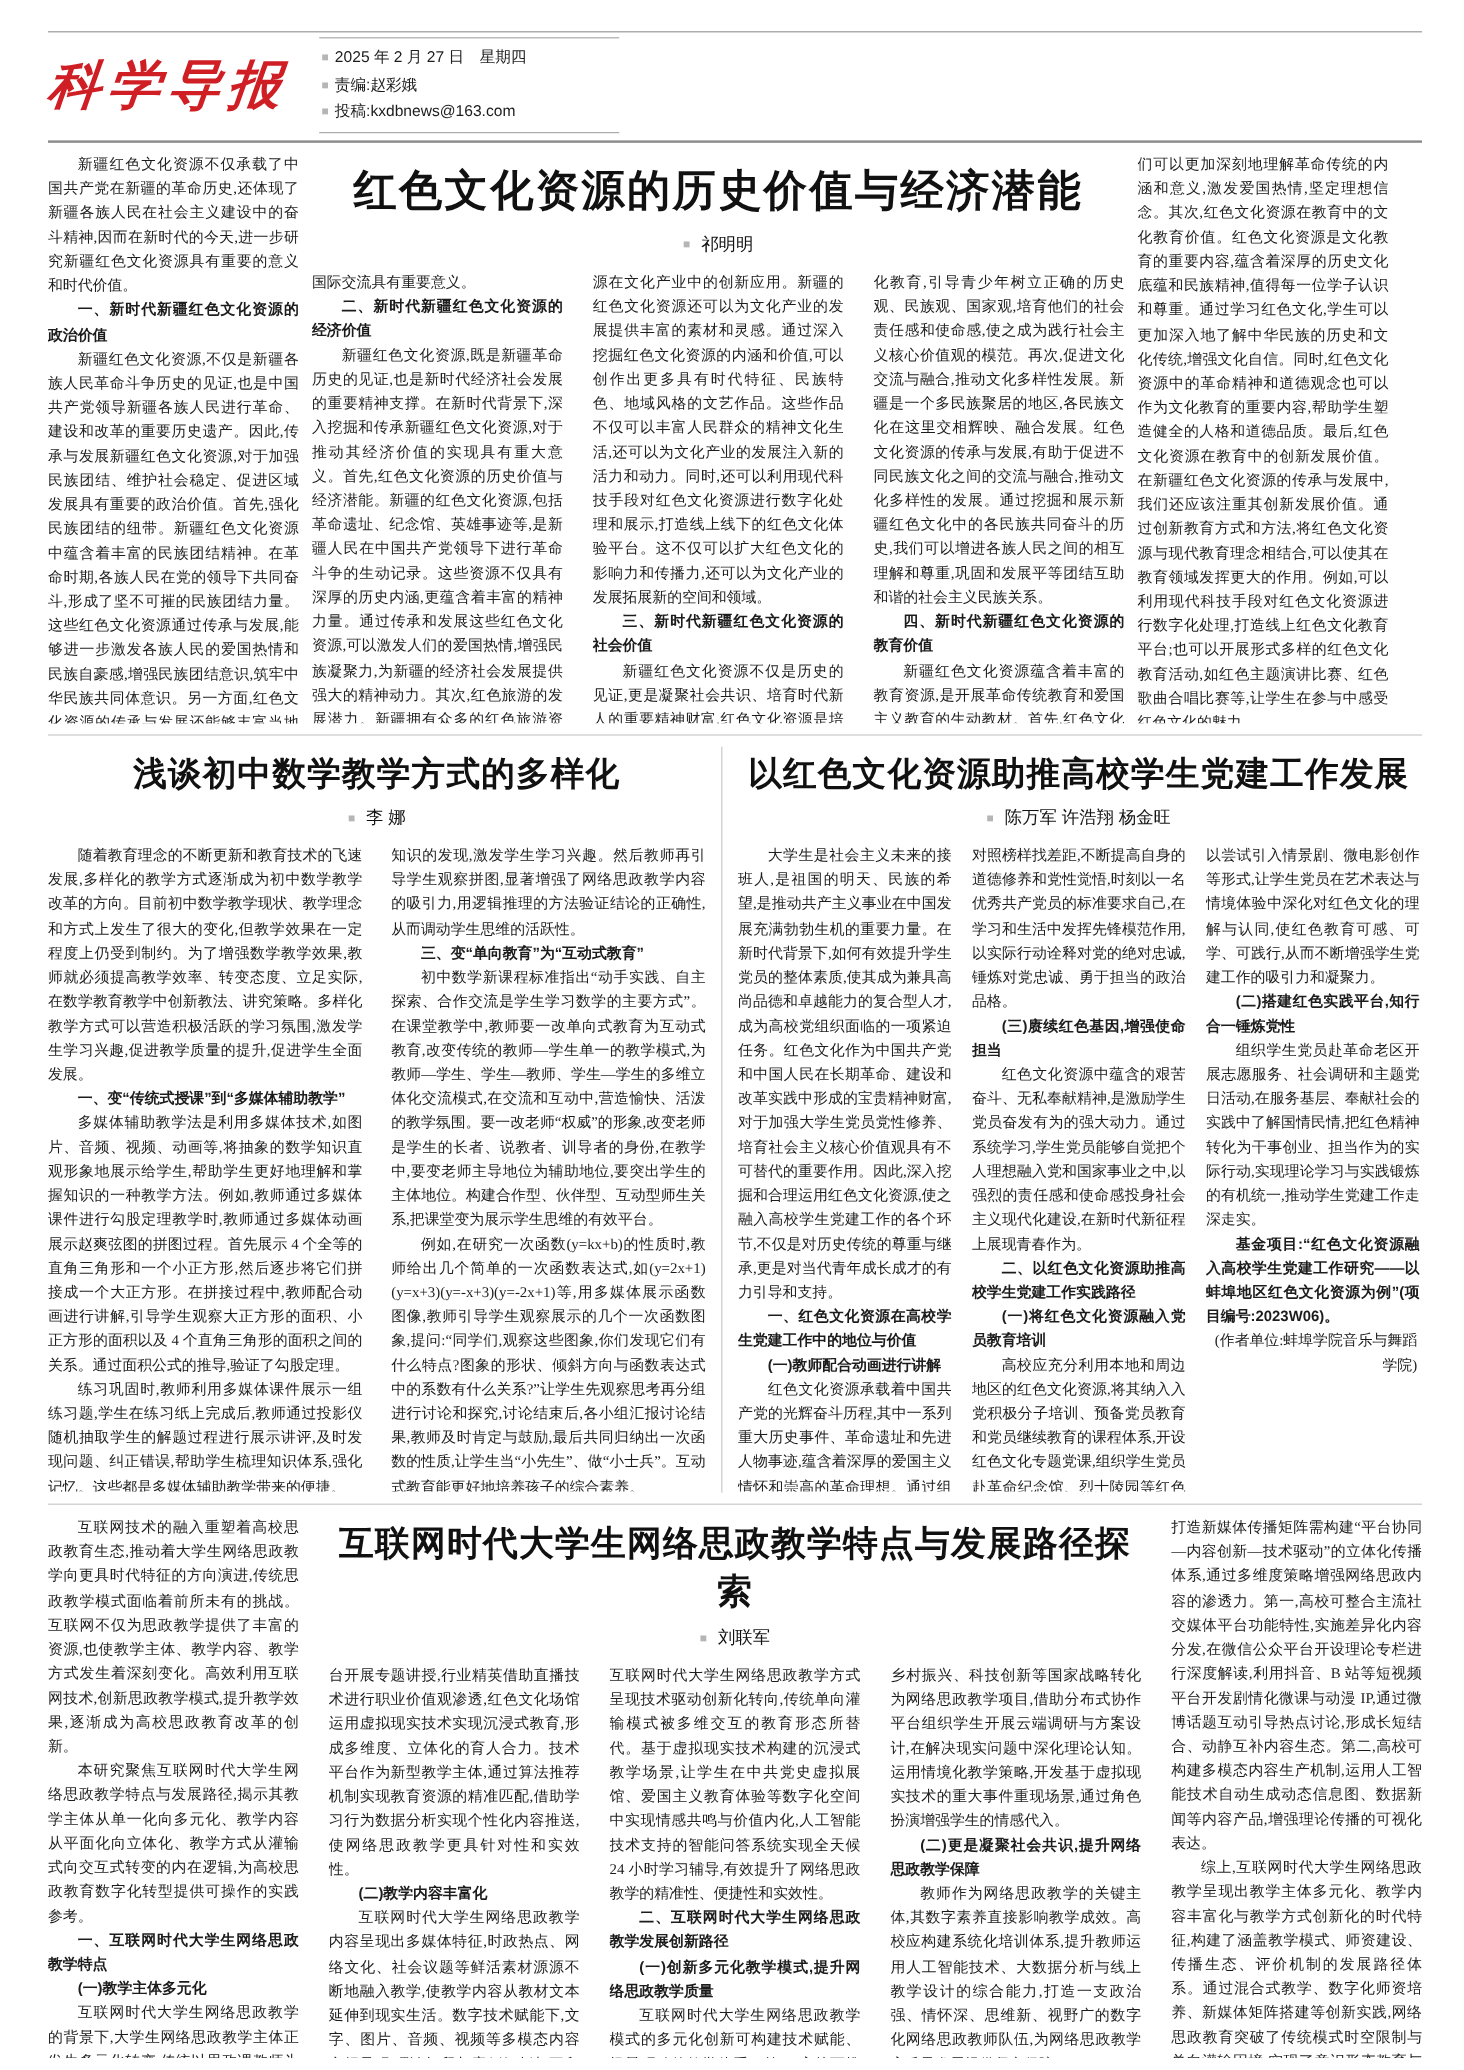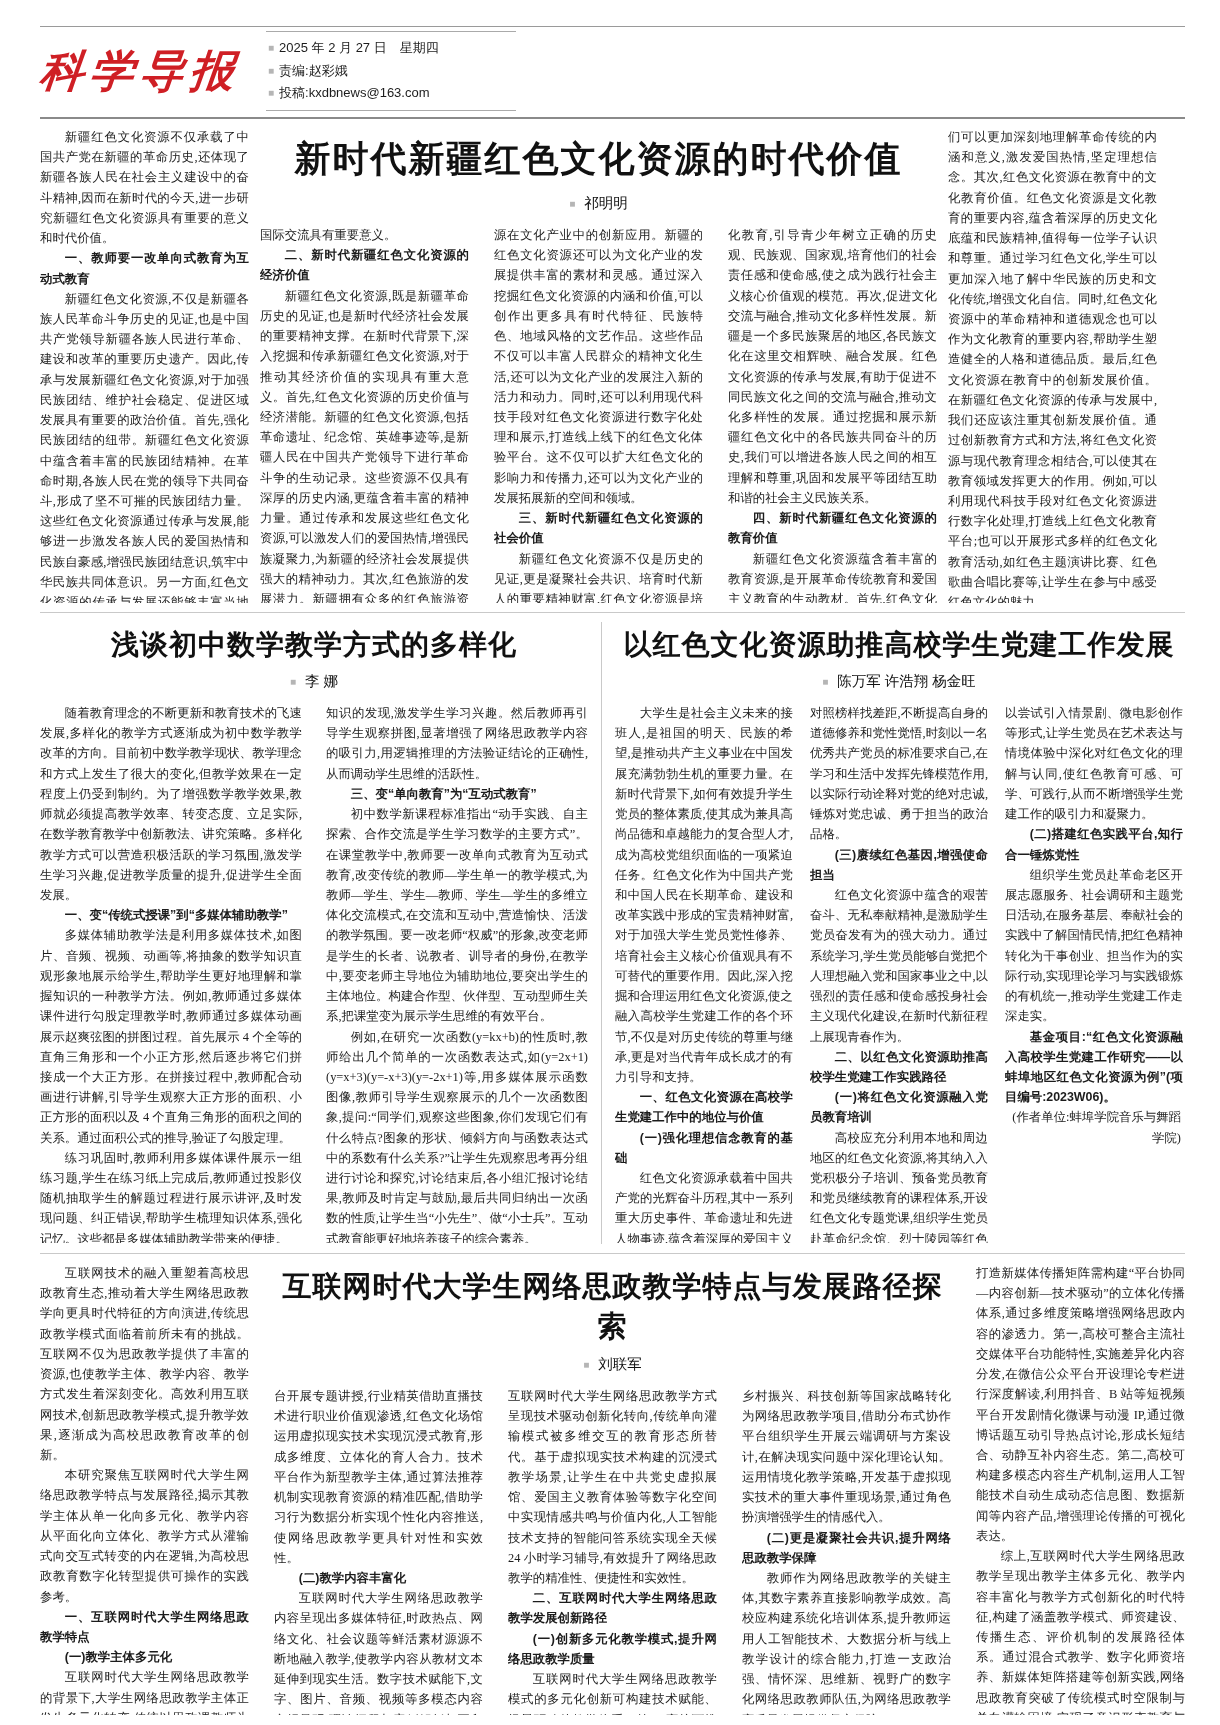--- a/index.html
+++ b/index.html
@@ -82,25 +82,25 @@
         <div class="pline"><span class="sq">■</span><span>2025 年 2 月 27 日　星期四</span></div>
         <div class="pline"><span class="sq">■</span><span>责编:赵彩娥</span></div>
         <div class="pline"><span class="sq">■</span><span>投稿:kxdbnews@163.com</span></div>
       </div>
     </div>
   </header>
 
   <section class="a1">
     <div class="txt side">
         <p class="b-p">新疆红色文化资源不仅承载了中国共产党在新疆的革命历史,还体现了新疆各族人民在社会主义建设中的奋斗精神,因而在新时代的今天,进一步研究新疆红色文化资源具有重要的意义和时代价值。</p>
-        <p class="b-h1">一、教师要一改单向式教育为互动式教育</p>
+        <p class="b-h1">一、新时代新疆红色文化资源的政治价值</p>
         <p class="b-p">新疆红色文化资源,不仅是新疆各族人民革命斗争历史的见证,也是中国共产党领导新疆各族人民进行革命、建设和改革的重要历史遗产。因此,传承与发展新疆红色文化资源,对于加强民族团结、维护社会稳定、促进区域发展具有重要的政治价值。首先,强化民族团结的纽带。新疆红色文化资源中蕴含着丰富的民族团结精神。在革命时期,各族人民在党的领导下共同奋斗,形成了坚不可摧的民族团结力量。这些红色文化资源通过传承与发展,能够进一步激发各族人民的爱国热情和民族自豪感,增强民族团结意识,筑牢中华民族共同体意识。另一方面,红色文化资源的传承与发展还能够丰富当地的文化生活,提高人民群众的文化素养和审美水平,推动社会主义文化繁荣兴盛,这对于推动新疆的对外开放和</p>
       </div>
     <div class="mid">
-      <h1 class="title t1">新时代新疆红色文化资源的时代价值</h1>
+      <h1 class="title t1">红色文化资源的历史价值与经济潜能</h1>
       <div class="byline"><span class="sq">■</span> <span>祁明明</span></div>
       <div class="cols c3">
         <div class="txt">
             <p class="b-c">国际交流具有重要意义。</p>
             <p class="b-h1">二、新时代新疆红色文化资源的经济价值</p>
             <p class="b-p">新疆红色文化资源,既是新疆革命历史的见证,也是新时代经济社会发展的重要精神支撑。在新时代背景下,深入挖掘和传承新疆红色文化资源,对于推动其经济价值的实现具有重大意义。首先,红色文化资源的历史价值与经济潜能。新疆的红色文化资源,包括革命遗址、纪念馆、英雄事迹等,是新疆人民在中国共产党领导下进行革命斗争的生动记录。这些资源不仅具有深厚的历史内涵,更蕴含着丰富的精神力量。通过传承和发展这些红色文化资源,可以激发人们的爱国热情,增强民族凝聚力,为新疆的经济社会发展提供强大的精神动力。其次,红色旅游的发展潜力。新疆拥有众多的红色旅游资源,通过开发红色旅游线路、建设红色旅游景区,可以带动当地交通、餐饮、住宿等相关产业的发展。同时,还可以通过举办红色文化节庆活动、开发红色文创产品等方式,丰富旅游业的内涵和形式,提升旅游业的附加值。这些活动和产品不仅可以满足游客的多元化需求,还可以为当地居民提供更多的就业机会和收入来源。最后,红色文化资</p>
           </div>
         <div class="txt">
             <p class="b-c">源在文化产业中的创新应用。新疆的红色文化资源还可以为文化产业的发展提供丰富的素材和灵感。通过深入挖掘红色文化资源的内涵和价值,可以创作出更多具有时代特征、民族特色、地域风格的文艺作品。这些作品不仅可以丰富人民群众的精神文化生活,还可以为文化产业的发展注入新的活力和动力。同时,还可以利用现代科技手段对红色文化资源进行数字化处理和展示,打造线上线下的红色文化体验平台。这不仅可以扩大红色文化的影响力和传播力,还可以为文化产业的发展拓展新的空间和领域。</p>
             <p class="b-h1">三、新时代新疆红色文化资源的社会价值</p>
@@ -140,21 +140,21 @@
       </div>
     </article>
     <div class="vrule"></div>
     <article class="a3">
       <h1 class="title t2">以红色文化资源助推高校学生党建工作发展</h1>
       <div class="byline"><span class="sq">■</span> <span>陈万军 许浩翔 杨金旺</span></div>
       <div class="cols c3b">
         <div class="txt">
             <p class="b-p">大学生是社会主义未来的接班人,是祖国的明天、民族的希望,是推动共产主义事业在中国发展充满勃勃生机的重要力量。在新时代背景下,如何有效提升学生党员的整体素质,使其成为兼具高尚品德和卓越能力的复合型人才,成为高校党组织面临的一项紧迫任务。红色文化作为中国共产党和中国人民在长期革命、建设和改革实践中形成的宝贵精神财富,对于加强大学生党员党性修养、培育社会主义核心价值观具有不可替代的重要作用。因此,深入挖掘和合理运用红色文化资源,使之融入高校学生党建工作的各个环节,不仅是对历史传统的尊重与继承,更是对当代青年成长成才的有力引导和支持。</p>
             <p class="b-h1">一、红色文化资源在高校学生党建工作中的地位与价值</p>
-            <p class="b-h2">(一)强化理想信念教育的基础</p>
+            <p class="b-h2">(一)教师配合动画进行讲解</p>
             <p class="b-p">红色文化资源承载着中国共产党的光辉奋斗历程,其中一系列重大历史事件、革命遗址和先进人物事迹,蕴含着深厚的爱国主义情怀和崇高的革命理想。通过组织学生党员参观革命遗址、阅读红色经典文献、开展专题研讨等活动,可以让年轻一代直观感受到先辈们矢志不渝的理想信念和艰苦卓绝的奋斗精神,进而增强他们对中国共产党执政合法性的认同感,树立起正确的世界观、人生观和价值观。</p>
           </div>
         <div class="txt">
             <p class="b-c">对照榜样找差距,不断提高自身的道德修养和党性觉悟,时刻以一名优秀共产党员的标准要求自己,在学习和生活中发挥先锋模范作用,以实际行动诠释对党的绝对忠诚,锤炼对党忠诚、勇于担当的政治品格。</p>
             <p class="b-h2">(三)赓续红色基因,增强使命担当</p>
             <p class="b-p">红色文化资源中蕴含的艰苦奋斗、无私奉献精神,是激励学生党员奋发有为的强大动力。通过系统学习,学生党员能够自觉把个人理想融入党和国家事业之中,以强烈的责任感和使命感投身社会主义现代化建设,在新时代新征程上展现青春作为。</p>
             <p class="b-h1">二、以红色文化资源助推高校学生党建工作实践路径</p>
             <p class="b-h2">(一)将红色文化资源融入党员教育培训</p>
             <p class="b-p">高校应充分利用本地和周边地区的红色文化资源,将其纳入入党积极分子培训、预备党员教育和党员继续教育的课程体系,开设红色文化专题党课,组织学生党员赴革命纪念馆、烈士陵园等红色教育基地开展现场教学,使党员教育培训更加鲜活生动、入脑入心,切实增强教育培训的感染力和实效性。</p>
           </div>

